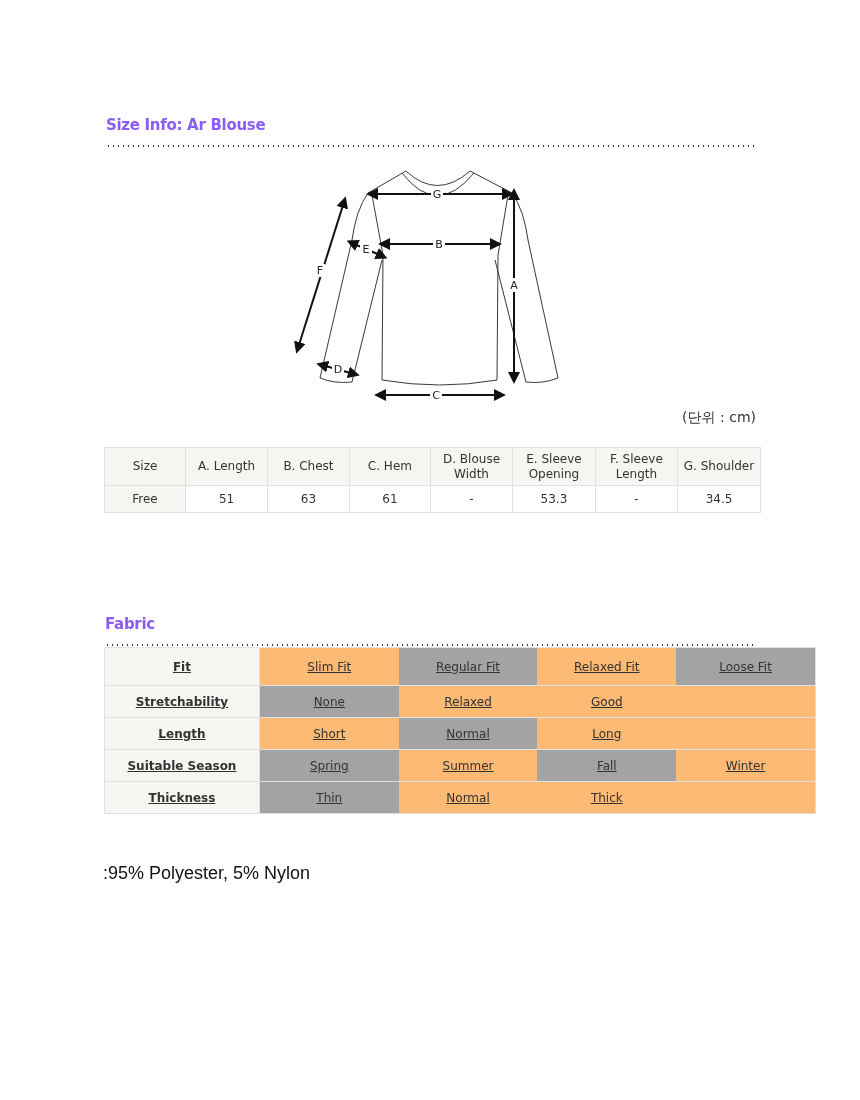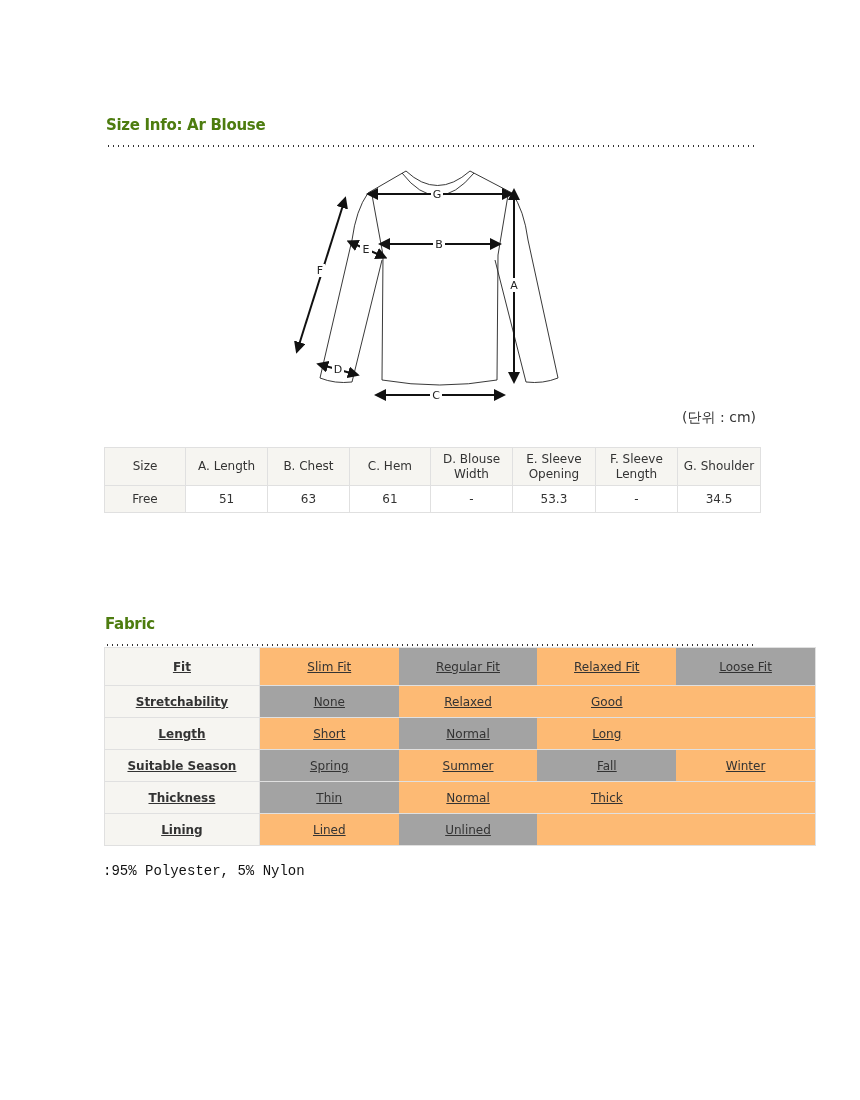--- a/index.html
+++ b/index.html
@@ -1,37 +1,37 @@
 <!DOCTYPE html>
 <html><head>
 <meta charset="utf-8">
 <style>
   html, body { margin: 0; padding: 0; background: #ffffff; }
   body { width: 860px; height: 1100px; position: relative; font-family: "DejaVu Sans", sans-serif; color: #222; }
-  .section-title { position: absolute; left: 106px; font-weight: bold; font-size: 15px; color: #4d7c0f; letter-spacing: -0.3px; }
+  .section-title { position: absolute; left: 106px; font-weight: bold; font-size: 15px; color: #8b5cf6; letter-spacing: -0.3px; }
   .dots { position: absolute; left: 106px; width: 650px; height: 2px;
     background-image: radial-gradient(circle, #333 0.9px, transparent 1px);
     background-size: 5px 2px; background-repeat: repeat-x; }
   .diagram { position: absolute; left: 290px; top: 160px; width: 280px; height: 250px; }
   .unit { position: absolute; right: 104px; top: 409px; font-size: 14px; color: #333; }
   table { border-collapse: collapse; position: absolute; font-size: 12px; color: #333; }
   table td { border: 1px solid #e0e0e0; text-align: center; }
   .size-table { left: 104px; top: 447px; width: 657px; }
   .size-table td { width: 82px; }
   .size-table tr.head td { height: 35px; background: #f6f5f1; font-size: 12px; line-height: 15px; }
   .size-table tr.body td { height: 24px; background: #fff; }
   .size-table tr.body td:first-child { background: #f6f5f1; }
   .fabric-table { left: 104px; top: 647px; width: 712px; text-decoration: underline; }
   .fabric-table td { height: 29px; }
   .fabric-table td.label { width: 141px; background: #f6f5f1; font-weight: bold; color: #333; }
   .fabric-table td.val { width: 127px; background: #fdba74; border-top: 1px solid #e0e0e0; border-bottom: 1px solid #e0e0e0; border-left: none; border-right: none; }
   .fabric-table td.val.on { background: #a3a3a3; }
   .fabric-table tr:first-child td { height: 35px; }
   .fabric-table td.val:last-child { border-right: 1px solid #e0e0e0; }
-  .composition { position: absolute; left: 103px; top: 863px; font-family: Liberation Mono, monospace; font-size: 14px; color: #111; }
+  .composition { position: absolute; left: 103px; top: 863px; font-family: Liberation Sans, sans-serif; font-size: 18px; color: #111; }
 </style>
 </head>
 <body>
 
 <div class="section-title" style="top:116px;">Size Info:  Ar Blouse</div>
 <div class="dots" style="top:145px;"></div>
 
 <svg class="diagram" viewBox="0 0 280 250" xmlns="http://www.w3.org/2000/svg">
   <defs>
     <marker id="ah" markerWidth="6" markerHeight="6" refX="3" refY="3" orient="auto-start-reverse">
@@ -142,23 +142,16 @@
     <td class="val on">Fall</td>
     <td class="val">Winter</td>
   </tr>
   <tr>
     <td class="label">Thickness</td>
     <td class="val on">Thin</td>
     <td class="val">Normal</td>
     <td class="val">Thick</td>
     <td class="val"></td>
   </tr>
-  <tr>
-    <td class="label">Lining</td>
-    <td class="val">Lined</td>
-    <td class="val on">Unlined</td>
-    <td class="val"></td>
-    <td class="val"></td>
-  </tr>
 </tbody>
   </table>
 
 <div class="composition">:95% Polyester, 5% Nylon</div>
 
 </body></html>

